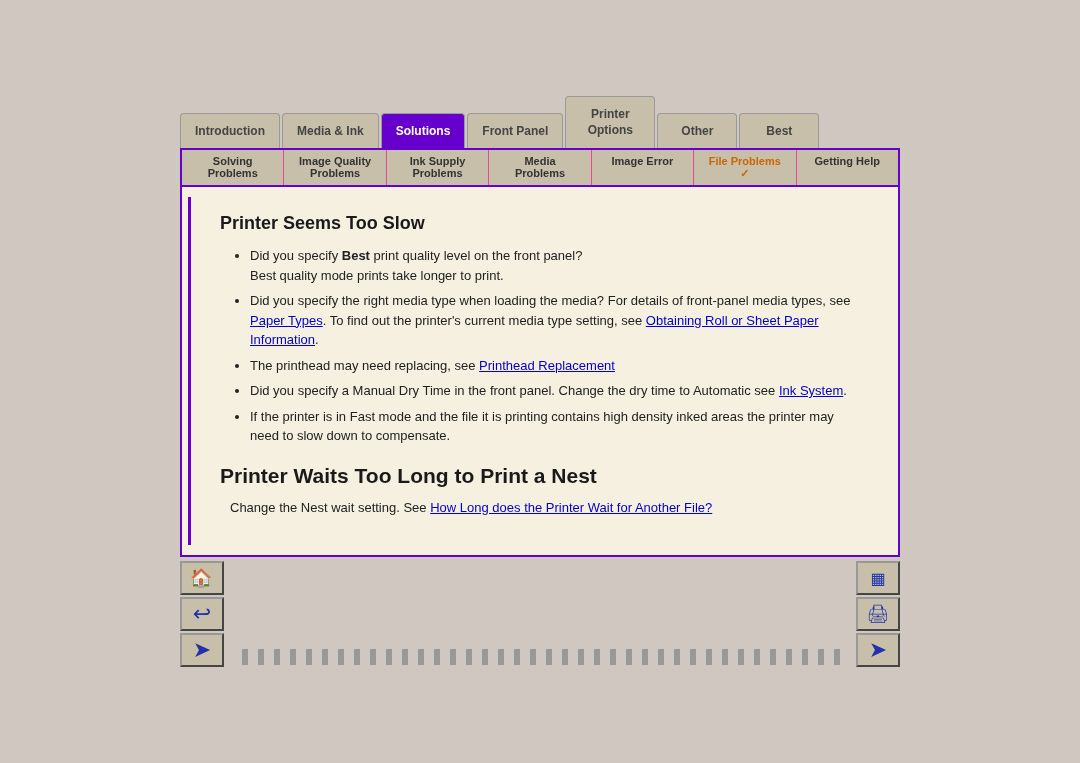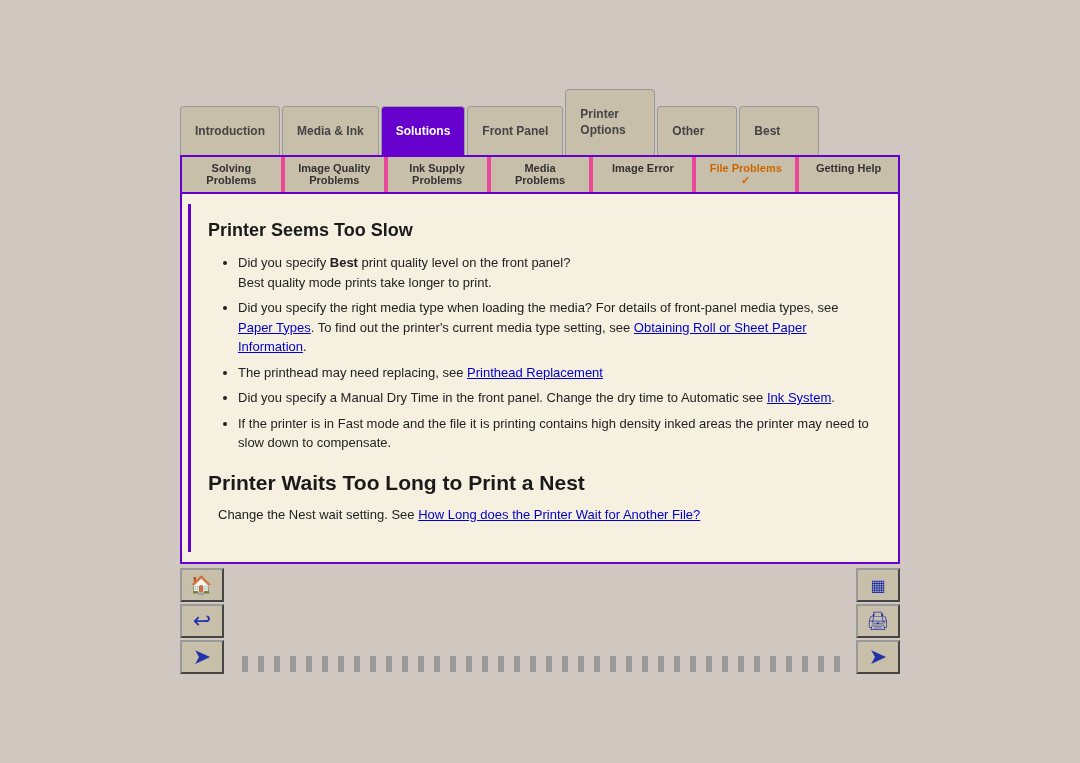--- a/index.html
+++ b/index.html
@@ -22,72 +22,72 @@
 
     
     .tabs-top {
       display: flex;
       align-items: flex-end;
       gap: 2px;
       margin-bottom: 0;
       padding-left: 0;
     }
     .tab-top {
-      padding: 17px 14px;
+      padding: 10px 14px;
       background: #c8bfaa;
       border: 1px solid #999;
       border-bottom: none;
       border-radius: 4px 4px 0 0;
       cursor: pointer;
       font-size: 12px;
       font-weight: bold;
       color: #444;
-      text-align: left;
+      text-align: center;
       min-width: 80px;
     }
     .tab-top.active {
       background: #6600cc;
       color: white;
     }
     .tab-top.printer-options {
       min-width: 90px;
     }
 
     
     .tabs-second {
       display: flex;
       align-items: stretch;
       background: #6600cc;
       border: 2px solid #6600cc;
     }
     .tab-second {
       padding: 5px 10px;
       background: #c8bfaa;
-      border-right: 4px solid #ec4899;
+      border-right: 1px solid #ec4899;
       cursor: pointer;
       font-size: 11px;
       font-weight: bold;
       color: #333;
       text-align: center;
       flex: 1;
     }
     .tab-second:last-child {
       border-right: none;
     }
     .tab-second.active-other {
       background: #c8bfaa;
       color: #cc6600;
     }
 
     
     .content-area {
       background: #f5f0e0;
       border: 2px solid #6600cc;
       border-top: none;
-      padding: 20px 26px;
+      padding: 20px 38px;
       min-height: 370px;
       position: relative;
     }
 
     
     .content-area::before {
       content: '';
       position: absolute;
       left: 6px;
       top: 10px;

